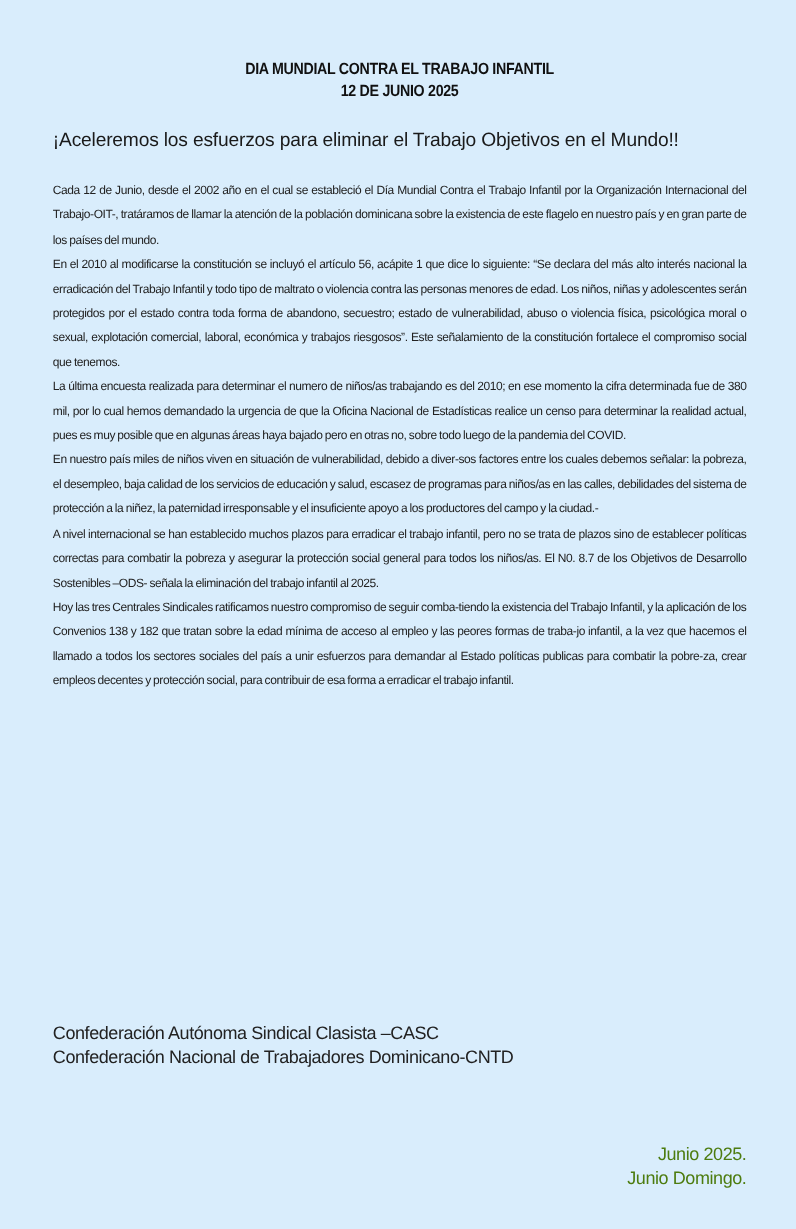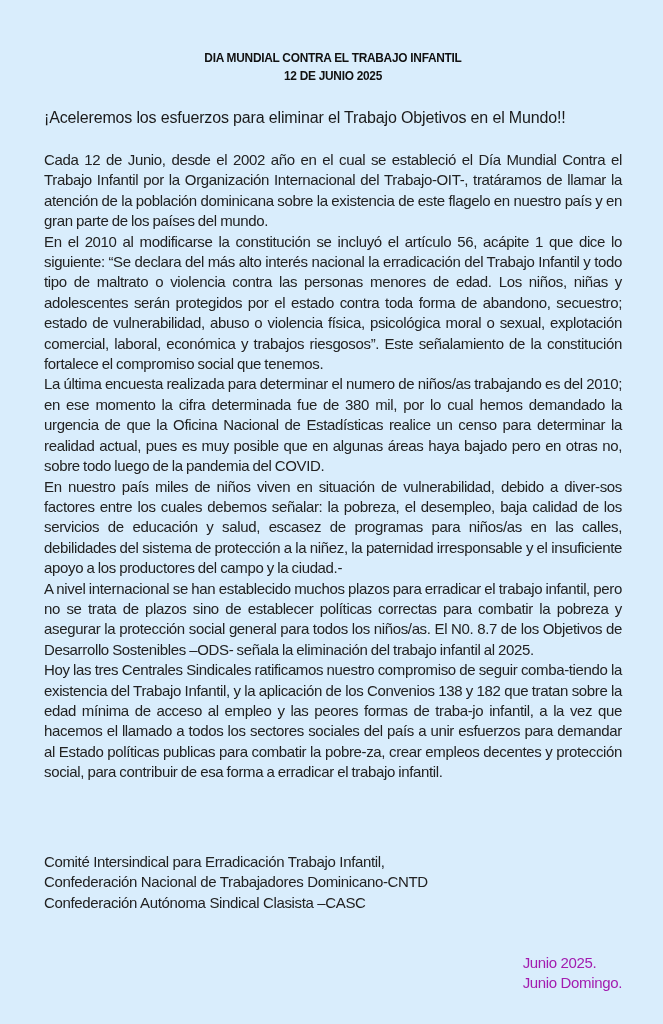--- a/index.html
+++ b/index.html
@@ -39,21 +39,21 @@
     font-size: 16px;
     color: #1a1a1a;
     white-space: nowrap;
     letter-spacing: -0.15px;
   }
   .body {
     position: absolute;
     left: 0;
     top: 150px;
     width: 578px;
-    font-size: 15px;
+    font-size: 10px;
     line-height: 20.4px;
     color: #222;
     letter-spacing: -0.35px;
     word-spacing: -0.5px;
   }
   .body p {
     margin: 0;
     text-align: justify;
     text-align-last: left;
   }
@@ -64,23 +64,24 @@
     font-size: 15px;
     line-height: 20.4px;
     color: #222;
     letter-spacing: -0.35px;
   }
   .signatures div { white-space: nowrap; }
   .closing {
     position: absolute;
     right: 0;
     top: 953px;
+    text-align: right;
     font-size: 15px;
     line-height: 20.4px;
-    color: #a21caf;
+    color: #4d7c0f;
     letter-spacing: -0.35px;
   }
 </style>
 </head>
 <body>
 
 <div class="page">
   <div class="title t1">DIA MUNDIAL CONTRA EL TRABAJO INFANTIL</div>
   <div class="title t2">12 DE JUNIO 2025</div>
 
@@ -89,22 +90,21 @@
   <div class="body">
     <p>Cada 12 de Junio, desde el 2002 año en el cual se estableció el Día Mundial Contra el Trabajo Infantil por la Organización Internacional del Trabajo-OIT-, tratáramos de llamar la atención de la población dominicana sobre la existencia de este flagelo en nuestro país y en gran parte de los países del mundo.</p>
     <p>En el 2010 al modificarse la constitución se incluyó el artículo 56, acápite 1 que dice lo siguiente: “Se declara del más alto interés nacional la erradicación del Trabajo Infantil y todo tipo de maltrato o violencia contra las personas menores de edad. Los niños, niñas y adolescentes serán protegidos por el estado contra toda forma de abandono, secuestro; estado de vulnerabilidad, abuso o violencia física, psicológica moral o sexual, explotación comercial, laboral, económica y trabajos riesgosos”. Este señalamiento de la constitución fortalece el compromiso social que tenemos.</p>
     <p>La última encuesta realizada para determinar el numero de niños/as trabajando es del 2010; en ese momento la cifra determinada fue de 380 mil, por lo cual hemos demandado la urgencia de que la Oficina Nacional de Estadísticas realice un censo para determinar la realidad actual, pues es muy posible que en algunas áreas haya bajado pero en otras no, sobre todo luego de la pandemia del COVID.</p>
     <p>En nuestro país miles de niños viven en situación de vulnerabilidad, debido a diver-sos factores entre los cuales debemos señalar: la pobreza, el desempleo, baja calidad de los servicios de educación y salud, escasez de programas para niños/as en las calles, debilidades del sistema de protección a la niñez, la paternidad irresponsable y el insuficiente apoyo a los productores del campo y la ciudad.-</p>
     <p>A nivel internacional se han establecido muchos plazos para erradicar el trabajo infantil, pero no se trata de plazos sino de establecer políticas correctas para combatir la pobreza y asegurar la protección social general para todos los niños/as. El N0. 8.7 de los Objetivos de Desarrollo Sostenibles –ODS- señala la eliminación del trabajo infantil al 2025.</p>
     <p>Hoy las tres Centrales Sindicales ratificamos nuestro compromiso de seguir comba-tiendo la existencia del Trabajo Infantil, y la aplicación de los Convenios 138 y 182 que tratan sobre la edad mínima de acceso al empleo y las peores formas de traba-jo infantil, a la vez que hacemos el llamado a todos los sectores sociales del país a unir esfuerzos para demandar al Estado políticas publicas para combatir la pobre-za, crear empleos decentes y protección social, para contribuir de esa forma a erradicar el trabajo infantil.</p>
   </div>
 
   <div class="signatures">
-    <div>Comité Intersindical para Erradicación Trabajo Infantil,</div>
+    <div>Confederación Autónoma Sindical Clasista –CASC</div>
     <div>Confederación Nacional de Trabajadores Dominicano-CNTD</div>
-    <div>Confederación Autónoma Sindical Clasista –CASC</div>
   </div>
 
   <div class="closing">
     <div>Junio 2025.</div>
     <div>Junio Domingo.</div>
   </div>
 </div>
 
 </body></html>

